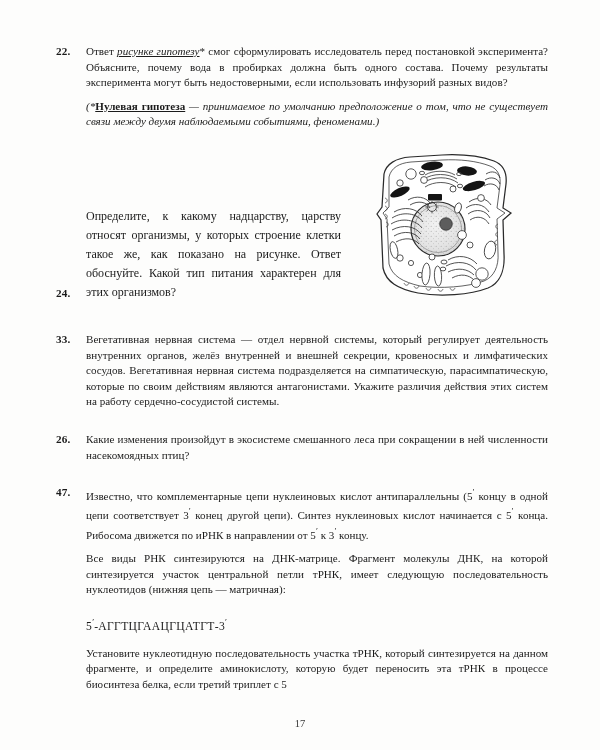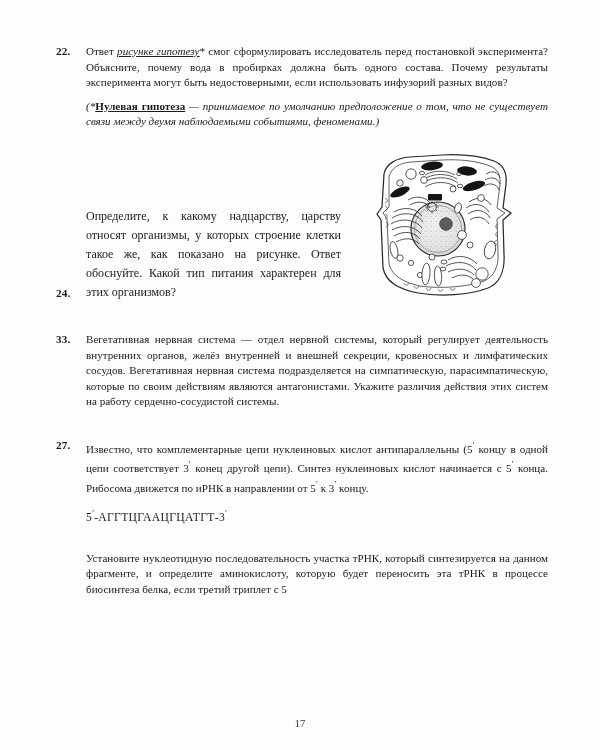--- a/index.html
+++ b/index.html
@@ -87,23 +87,23 @@
     justify-content: center;
     margin-top: -16px;
   }
   .figure svg {
     display: block;
   }
 
   
   .seq-block {
     margin-top: 11px;
-    margin-bottom: 27px;
+    margin-bottom: 6px;
     font-size: 11.6px;
-    line-height: 13px;
+    line-height: 27px;
     letter-spacing: 0.35px;
   }
   .seq-line {
     white-space: nowrap;
   }
   .prime {
     font-size: 9px;
     vertical-align: super;
     letter-spacing: 0;
   }
@@ -261,29 +261,36 @@
 
     <div class="q">
       <div class="q-num">33.</div>
       <div class="q-body">
         <p>Вегетативная нервная система — отдел нервной системы, который регулирует деятельность внутренних органов, желёз внутренней и внешней секреции, кровеносных и лимфатических сосудов. Вегетативная нервная система подразделяется на симпатическую, парасимпатическую, которые по своим действиям являются антагонистами.  Укажите различия действия этих систем на работу сердечно-сосудистой системы.</p>
       </div>
     </div>
 
     <div class="spacer-sm"></div>
 
+    <div class="q">
+      <div class="q-num">26.</div>
+      <div class="q-body">
+        <p>Какие изменения произойдут в экосистеме смешанного леса при сокращении в ней численности насекомоядных птиц?</p>
+      </div>
+    </div>
 
     <div class="spacer-sm"></div>
 
     <div class="q">
-      <div class="q-num">27.</div>
+      <div class="q-num">47.</div>
       <div class="q-body">
 
         <p><span>Известно, что комплементарные цепи нуклеиновых кислот антипараллельны (5</span><span class="prime">′</span><span> концу в одной цепи соответствует 3</span><span class="prime">′</span><span> конец другой цепи). Синтез нуклеиновых кислот начинается с 5</span><span class="prime">′</span><span> конца. Рибосома движется по иРНК в направлении от 5</span><span class="prime">′</span><span> к 3</span><span class="prime">′</span><span> концу.</span></p>
 
+        <p>Все виды РНК синтезируются на ДНК-матрице. Фрагмент молекулы ДНК, на которой синтезируется участок центральной петли тРНК, имеет следующую последовательность нуклеотидов (нижняя цепь — матричная):</p>
 
         <div class="seq-block">
           <div class="seq-line"><span>5</span><span class="prime">′</span><span>-АГГТЦГААЦГЦАТГТ-</span><span>3</span><span class="prime">′</span></div>
         </div>
 
         <p><span>Установите нуклеотидную последовательность участка тРНК, который синтезируется на данном фрагменте, и определите аминокислоту, которую будет переносить эта тРНК в процессе биосинтеза белка, если третий триплет с 5</span></p>
       </div>
     </div>
 
   </div>

